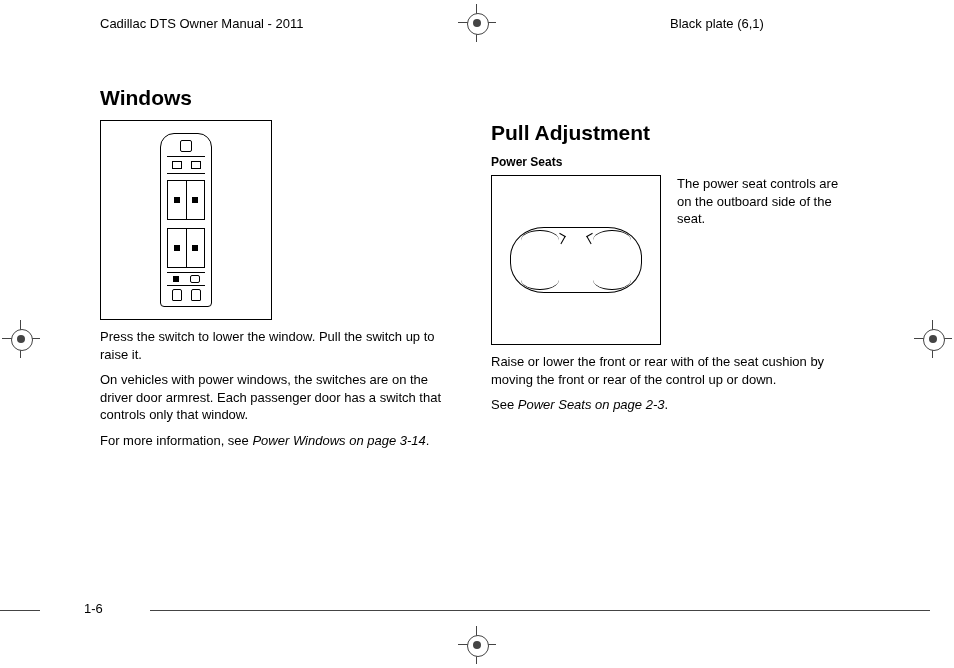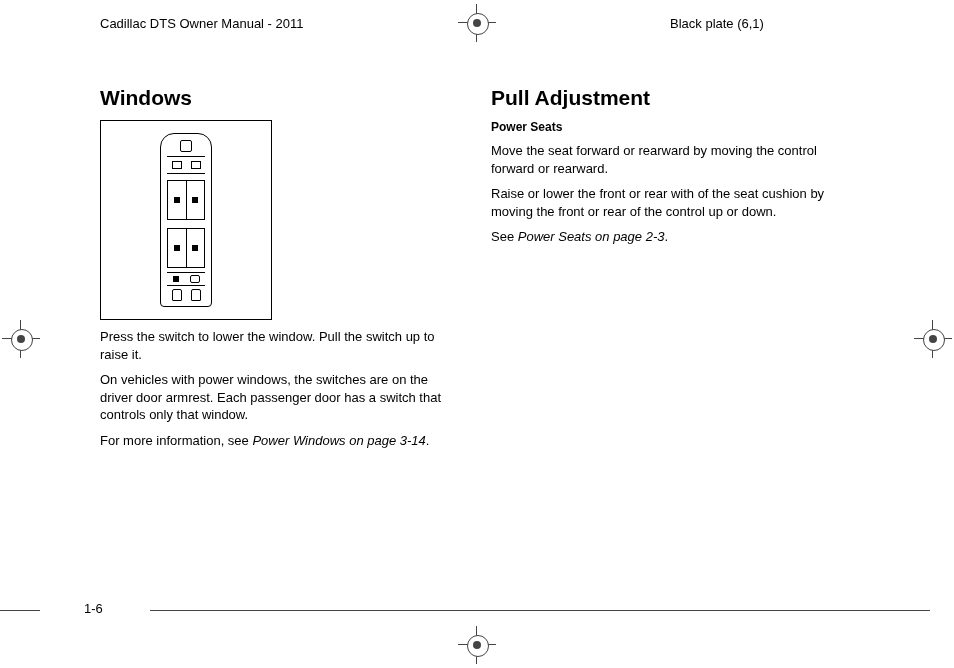--- a/index.html
+++ b/index.html
@@ -71,20 +71,21 @@
   .page {
     position: absolute;
     top: 80px;
     left: 100px;
     right: 100px;
     bottom: 80px;
   }
   .cols {
     display: flex;
     gap: 28px;
+    align-items: center;
   }
   .col {
     flex: 1 1 0;
   }
 
   h2.section-title {
     font-size: 21px;
     font-weight: bold;
     margin: 6px 0 10px 0;
   }
@@ -310,22 +311,34 @@
       <p>On vehicles with power windows, the switches are on the driver door armrest. Each passenger door has a switch that controls only that window.</p>
       <p>
         <span>For more information, see </span><span class="italic">Power Windows on page&nbsp;3-14</span><span>.</span>
       </p>
     </div>
 
     <div class="col">
       <h2 class="section-title">Pull Adjustment</h2>
       <h3 class="subhead">Power Seats</h3>
 
-
-      <p>Move the seat forward or rearward by moving the control forward or rearward.</p>
+      <div class="seat-row">
+        <div class="figure seat">
+          <div class="seat-shape">
+            <div class="arc tl"></div>
+              <div class="arc tr"></div>
+            <div class="arc bl"></div>
+              <div class="arc br"></div>
+            <div class="notch l"></div>
+              <div class="notch r"></div>
+          </div>
+        </div>
+        <p style="flex:1;">The power seat controls are on the outboard side of the seat.</p>
+      </div>
+
       <p>Raise or lower the front or rear with of the seat cushion by moving the front or rear of the control up or down.</p>
       <p>
         <span>See </span><span class="italic">Power Seats on page&nbsp;2-3</span><span>.</span>
       </p>
     </div>
   </div>
 </div>
 
 <div class="page-num">1-6</div>
 

